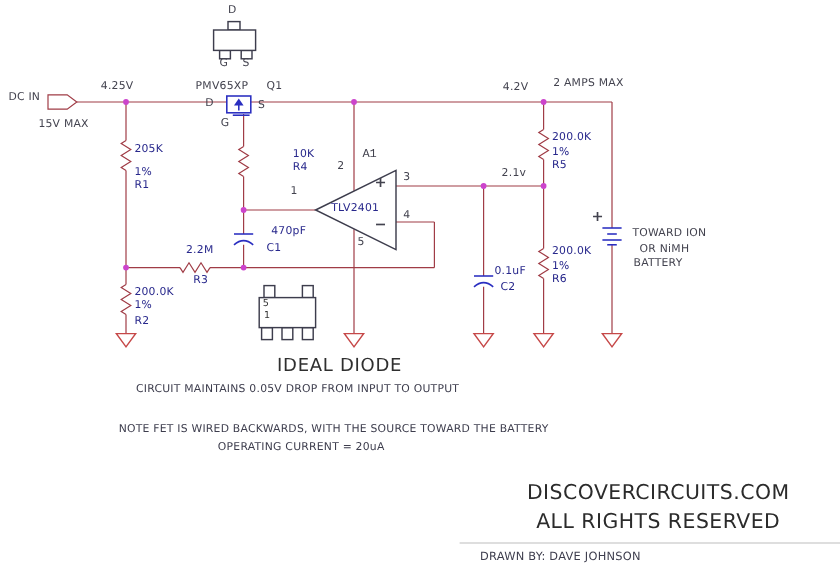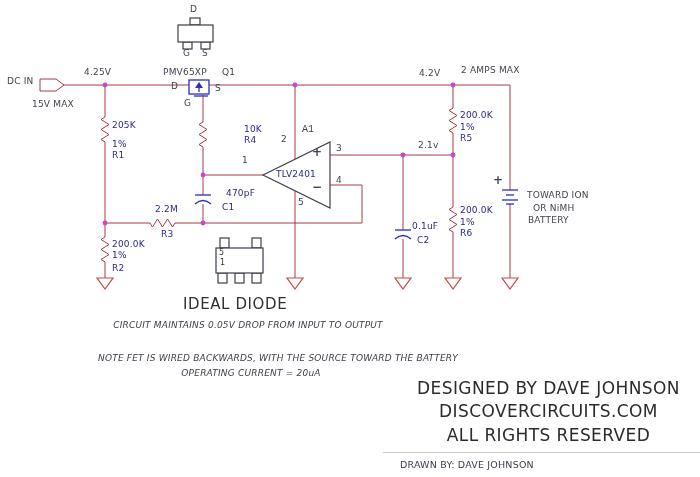--- a/index.html
+++ b/index.html
@@ -8,22 +8,22 @@
     position:relative; width:700px; height:477px; background:#fff;
     font-family:"DejaVu Sans", sans-serif; overflow:hidden;
   }
   .t { position:absolute; white-space:nowrap; line-height:1.1; }
   .lbl  { font-size:9px;  color:var(--text_dark);  letter-spacing:.2px; }
   .nav  { font-size:9px;  color:var(--label_navy); letter-spacing:.2px; }
   .ref10{ font-size:10px; color:var(--text_dark);font-family:Liberation Mono, monospace;  }
   .sign { font-size:12px; color:var(--text_dark); font-weight:bold; }
   .plus11{ font-size:12px; color:var(--text_dark); font-weight:bold; }
   .ic8  { font-size:8px;  color:#333; }
-  .title{ font-size:15px; color:#2f2f2f; text-align:left; letter-spacing:.6px; }
-  .note { font-size:9px;  color:#3d3d4d; text-align:center; letter-spacing:.2px;font-style:italic; }
+  .title{ font-size:15px; color:#2f2f2f; text-align:center; letter-spacing:.6px; }
+  .note { font-size:9px;  color:#3d3d4d; text-align:center; letter-spacing:.2px; }
   .credit{ font-size:17px; color:#2b2b2b; text-align:center; letter-spacing:.4px; }
   .drawn{ font-size:9.5px; color:#3d3d4d; letter-spacing:.2px; }
   .sep  { position:absolute; height:1px; background:#c9c9c9; }
   svg { position:absolute; left:0; top:0; }
   .w   { stroke:var(--wire); stroke-width:1; fill:none; }
   .rz  { stroke:var(--wire); stroke-width:1; fill:none; }
   .blk { stroke:#3d3d4d; stroke-width:1.2; fill:#fff; }
   .blu { stroke:var(--symbol_blue); stroke-width:1.3; fill:none; }
   .bluf{ fill:var(--symbol_blue); }
   .gndp{ stroke:var(--ground); stroke-width:1.2; fill:#fff; }
@@ -214,19 +214,18 @@
   <span class="t lbl" style="left:528px;top:216px">BATTERY</span>
 
   <span class="t ic8" style="left:219px;top:249px">5</span>
   <span class="t ic8" style="left:220px;top:259px">1</span>
 
   <div class="t title" style="left:183px;top:296px;width:200px">IDEAL DIODE</div>
   <div class="t note" style="left:48px;top:321px;width:400px">CIRCUIT MAINTAINS 0.05V DROP FROM INPUT TO OUTPUT</div>
   <div class="t note" style="left:78px;top:354px;width:400px">NOTE FET IS WIRED BACKWARDS, WITH THE SOURCE TOWARD THE BATTERY</div>
   <div class="t note" style="left:51px;top:369px;width:400px">OPERATING CURRENT = 20uA</div>
 
-  <div class="t credit" style="left:400px;top:379px;width:297px">DESIGNED BY DAVE JOHNSON</div>
   <div class="t credit" style="left:400px;top:402px;width:297px">DISCOVERCIRCUITS.COM</div>
   <div class="t credit" style="left:400px;top:426px;width:297px">ALL RIGHTS RESERVED</div>
   <div class="sep" style="left:383px;top:452px;width:317px"></div>
   <div class="t drawn" style="left:400px;top:460px;width:297px">DRAWN BY: DAVE JOHNSON</div>
 
 </div>
 
 </body></html>

